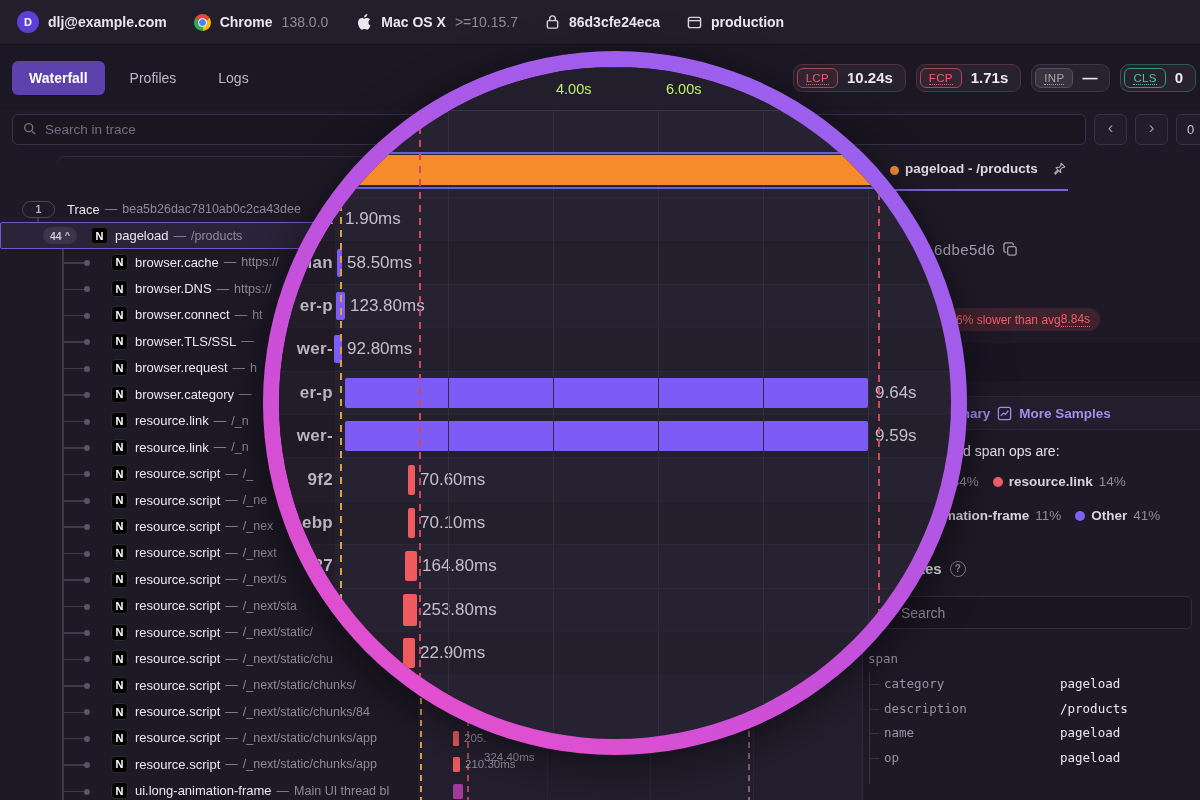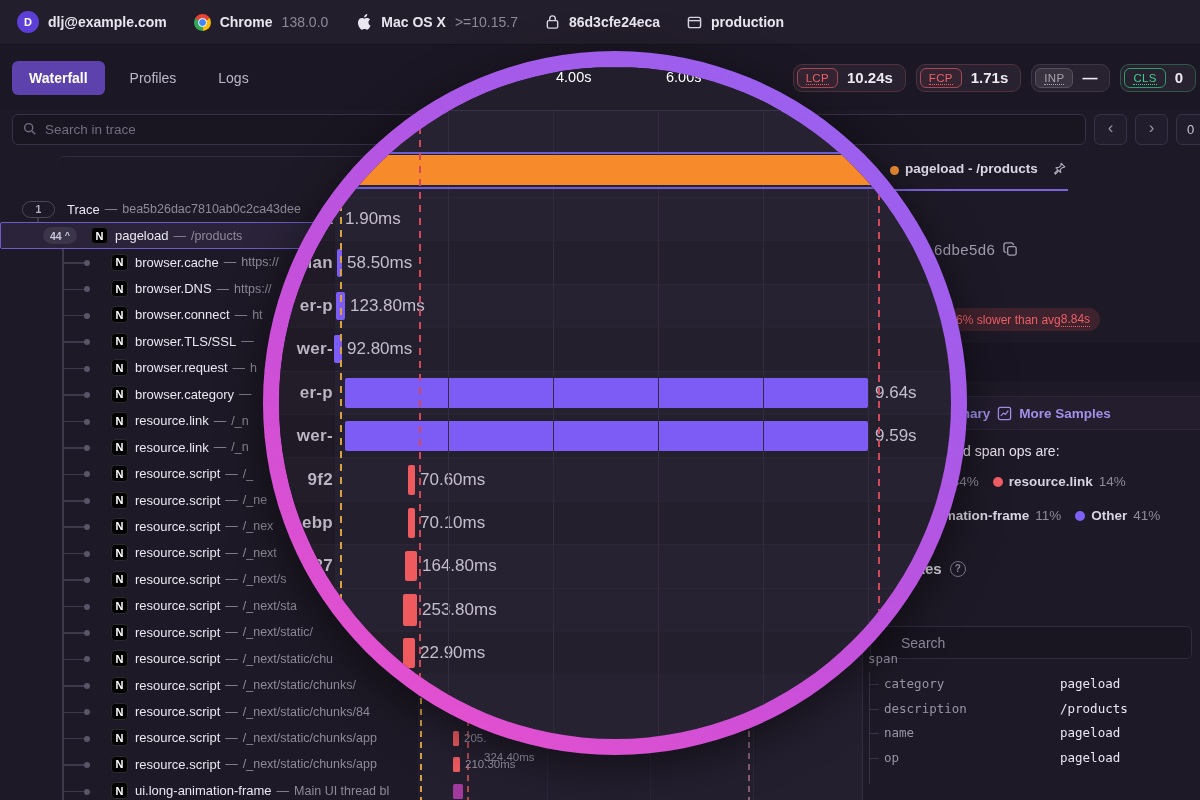--- a/index.html
+++ b/index.html
@@ -72,38 +72,38 @@
 .rp-pill b{font-weight:400;border-bottom:1px dotted #ee5f66}
 .rp-band{left:1px;top:195px;right:0;height:38px;background:#1a1523}
 .rp-samples{left:1px;top:248px;right:0;height:34px;background:#231d2e;border-top:1px solid #2d2738;border-bottom:1px solid #2d2738;display:flex;align-items:center;gap:7px;padding-left:95px;color:#a18fe8;font-size:13.5px;font-weight:600}
 .rp-opshead{left:80px;top:295px;font-size:14px;color:#e4dfeb}
 .opsrow{display:flex;align-items:center;gap:6px;font-size:13.5px;white-space:nowrap}
 .opsrow .olabel{color:#d8d3e0;font-weight:600}
 .opsrow .opct{color:#8f8a99}
 .opsrow .odot{width:10px;height:10px;border-radius:50%;margin-left:8px}
 .rp-attrhead{left:58px;top:412px;font-size:15px;font-weight:700;color:#eae7f0;display:flex;gap:8px;align-items:center}
 .helpicon{width:16px;height:16px;border-radius:50%;border:1.3px solid #7d7889;color:#8f8a99;font-size:10px;font-weight:700;display:flex;align-items:center;justify-content:center}
-.rp-search{left:8px;top:478px;width:322px;height:33px;background:#191521;border:1px solid #322c3f;border-radius:6px;display:flex;align-items:center;padding-left:30px}
+.rp-search{left:8px;top:448px;width:322px;height:33px;background:#191521;border:1px solid #322c3f;border-radius:6px;display:flex;align-items:center;padding-left:30px}
 .rp-search input{background:none;border:none;outline:none;color:#c9c4d4;font-size:14px;width:200px;font-family:"Liberation Sans",sans-serif}
 .rp-search input::placeholder{color:#8f8a99}
 .rp-root{left:6px;top:503px;font-family:"DejaVu Sans Mono",monospace;font-size:12.5px;color:#9a94a6}
 .rp-attrline{left:7px;top:524px;height:112px;width:1px;background:#3a3448}
 .rp-attrs{left:0;top:524px;right:0}
 .rp-attr{height:24.5px;position:relative}
 .rp-attr .tick{position:absolute;left:7px;top:12px;width:10px;height:1px;background:#3a3448}
 .rp-attr .k{position:absolute;left:22px;top:4px;font-family:"DejaVu Sans Mono",monospace;font-size:12.5px;color:#9a94a6}
 .rp-attr .v{position:absolute;left:198px;top:4px;font-family:"DejaVu Sans Mono",monospace;font-size:12.5px;color:#eae7f2}
 
 .mag{position:absolute;left:263px;top:51px;width:704px;height:704px;border-radius:50%;background:linear-gradient(215deg,#9264f2 0%,#a65ae9 30%,#c94fd9 62%,#e750cd 92%);box-shadow:0 12px 45px rgba(0,0,0,.5);z-index:40}
 .magin{position:absolute;inset:16px;border-radius:50%;background:#272231;overflow:hidden}
 .magin>*{position:absolute}
 .m-strip{left:0;top:0;bottom:0;width:56px;background:#221d29}
 .m-header{left:0;right:0;top:0;height:44px;background:#231e2b;border-bottom:1px solid #393349}
 .m-topline{left:0;right:0;top:8px;height:1px;background:#393349}
-.m-tlabel{position:absolute;top:2px;font-size:14.5px;color:#ffffff}
+.m-tlabel{position:absolute;top:14px;font-size:14.5px;color:#bef264}
 .m-grid{top:8px;bottom:0;width:1px;background:#322c3e}
 .m-vdash{top:0;bottom:0;width:2px;background-image:repeating-linear-gradient(180deg,currentColor 0 7px,transparent 7px 13px)}
 .m-spanline{left:0;right:0;height:2px;background:#6b5fd8}
 .m-orange{left:0;right:0;top:88px;height:30px}
 .m-rows{left:0;right:0;top:130px}
 .m-row{height:43.4px;position:relative;border-top:1px solid rgba(255,255,255,.022)}
 .m-row.alt{background:rgba(0,0,0,.085)}
 .m-frag{position:absolute;left:0;top:50%;transform:translateY(-50%);width:54px;text-align:right;font-size:17px;font-weight:600;color:#b9b3c2;letter-spacing:.3px}
 .m-bar{position:absolute;top:50%;transform:translateY(-50%);border-radius:2px}
 .m-dur{position:absolute;top:50%;transform:translateY(-50%);font-size:17px;font-weight:500;color:#c3bdcd;white-space:nowrap}

